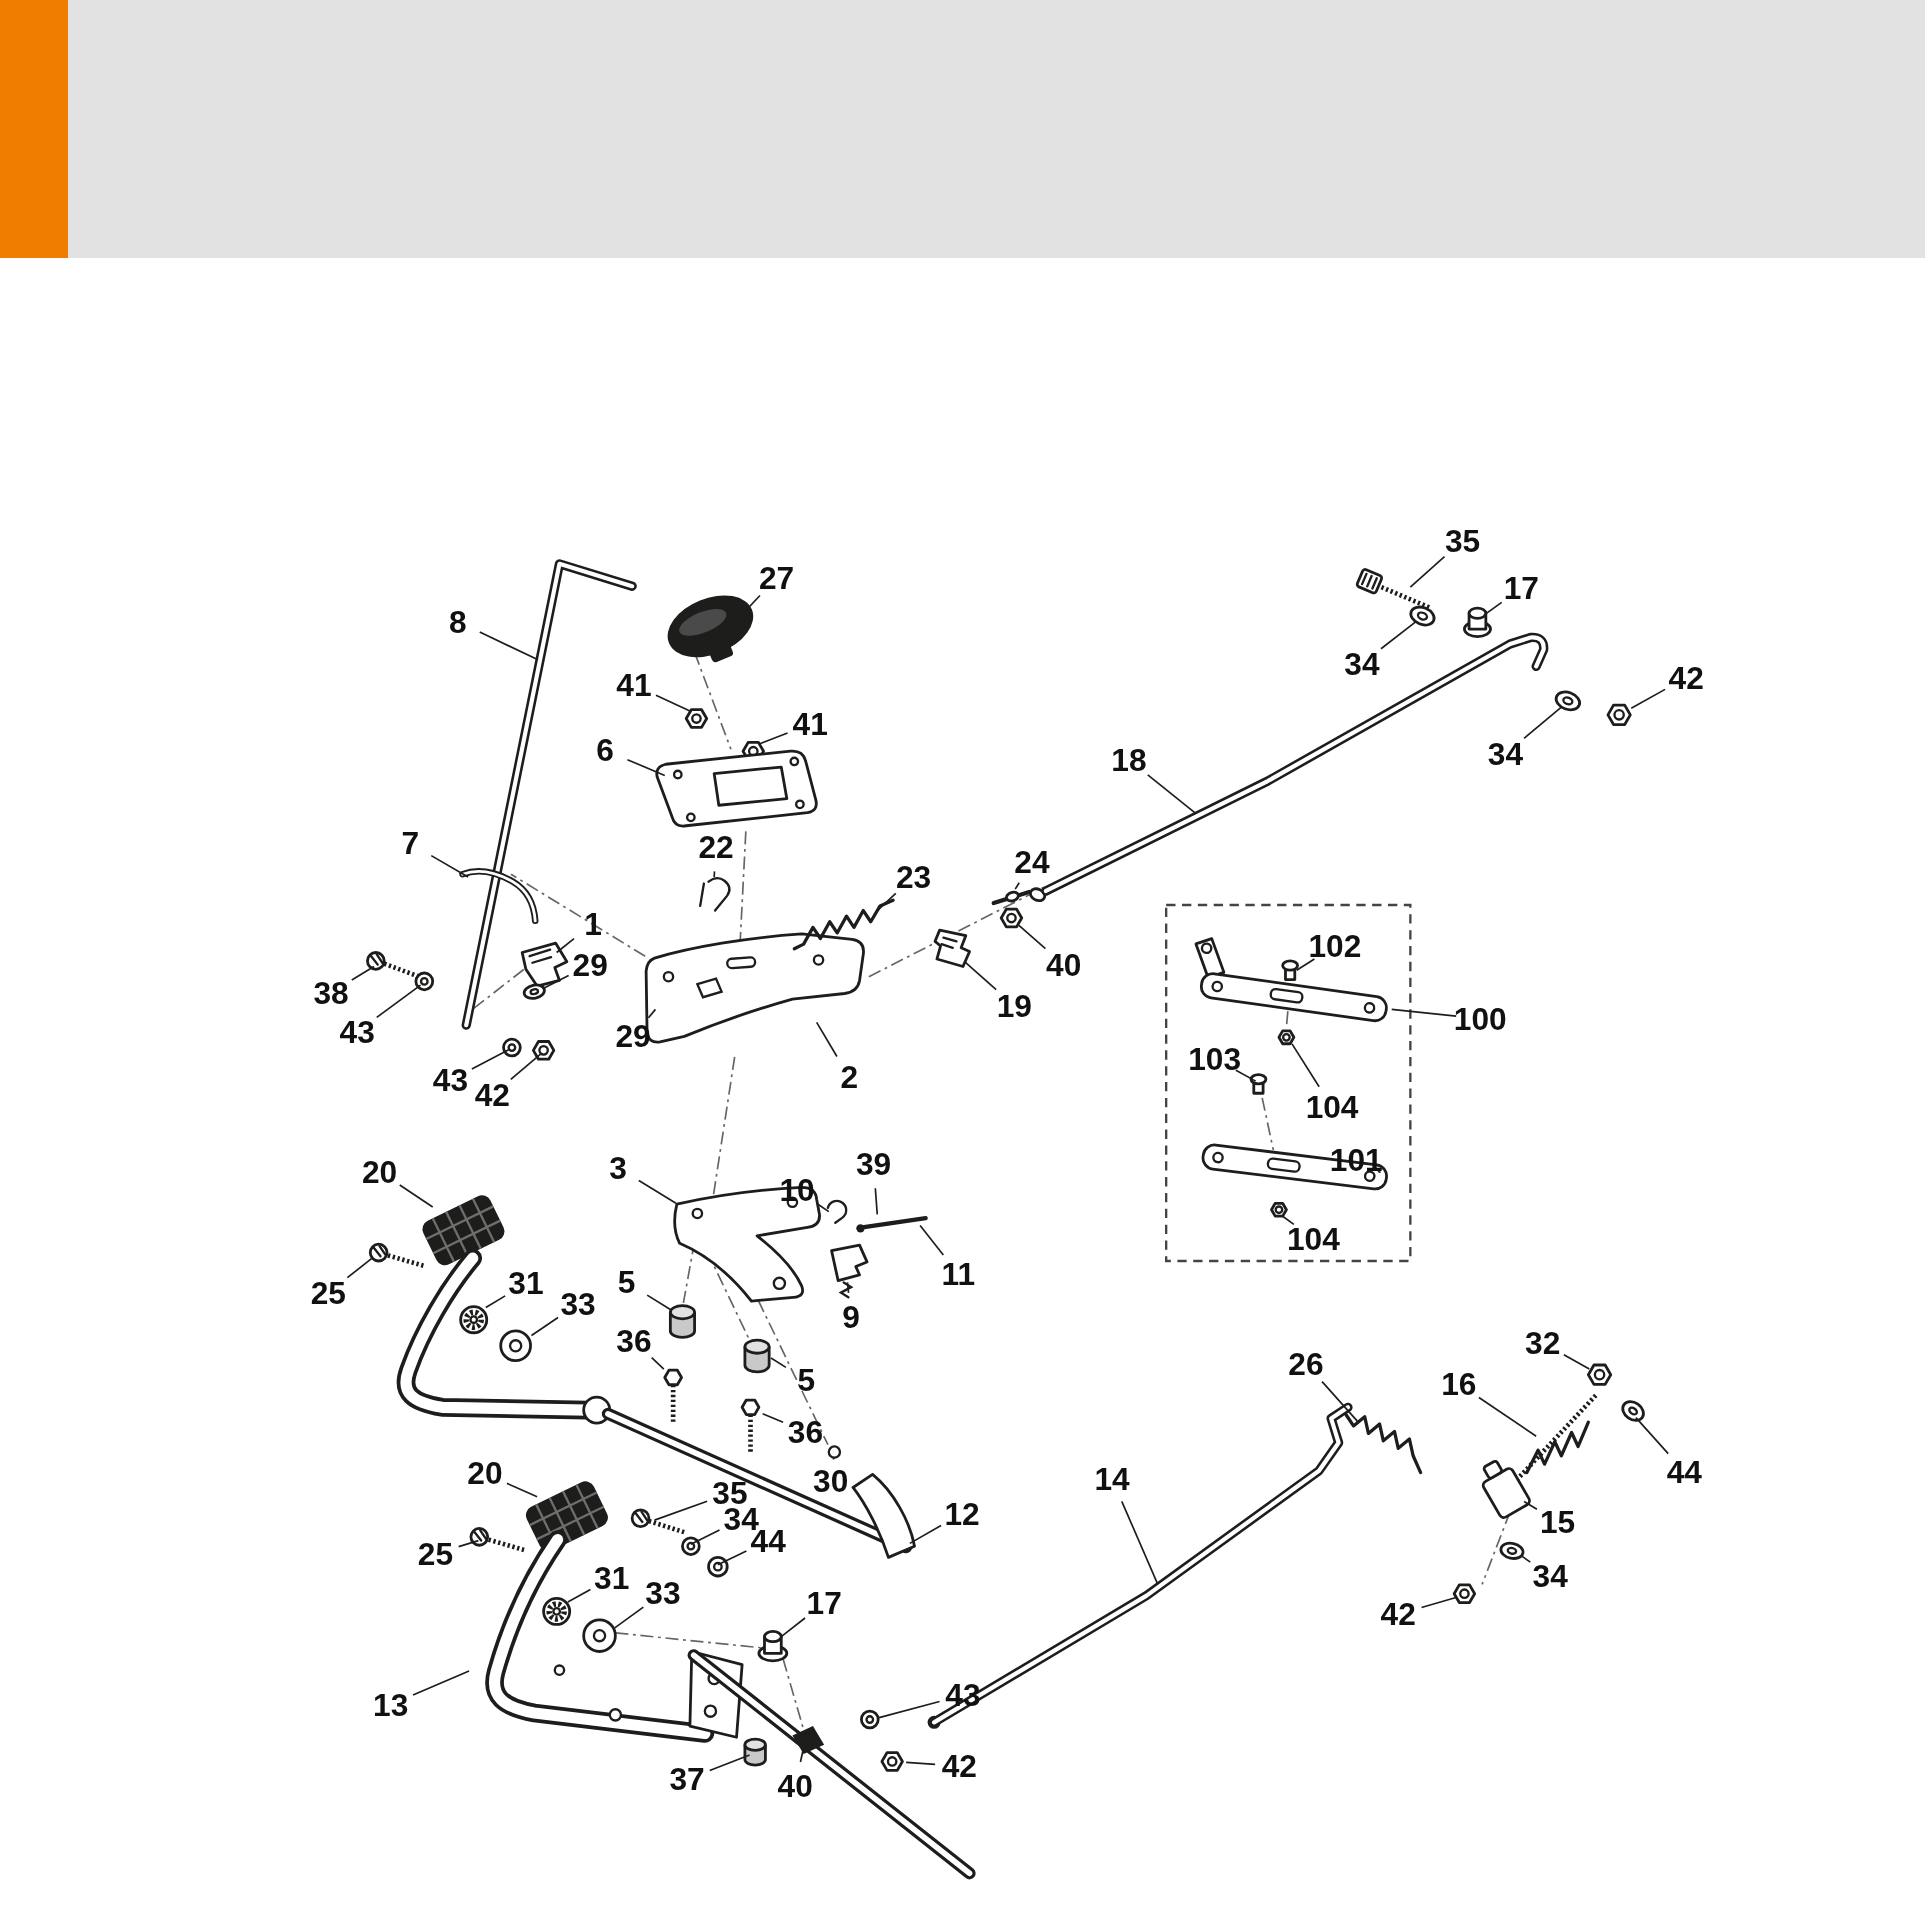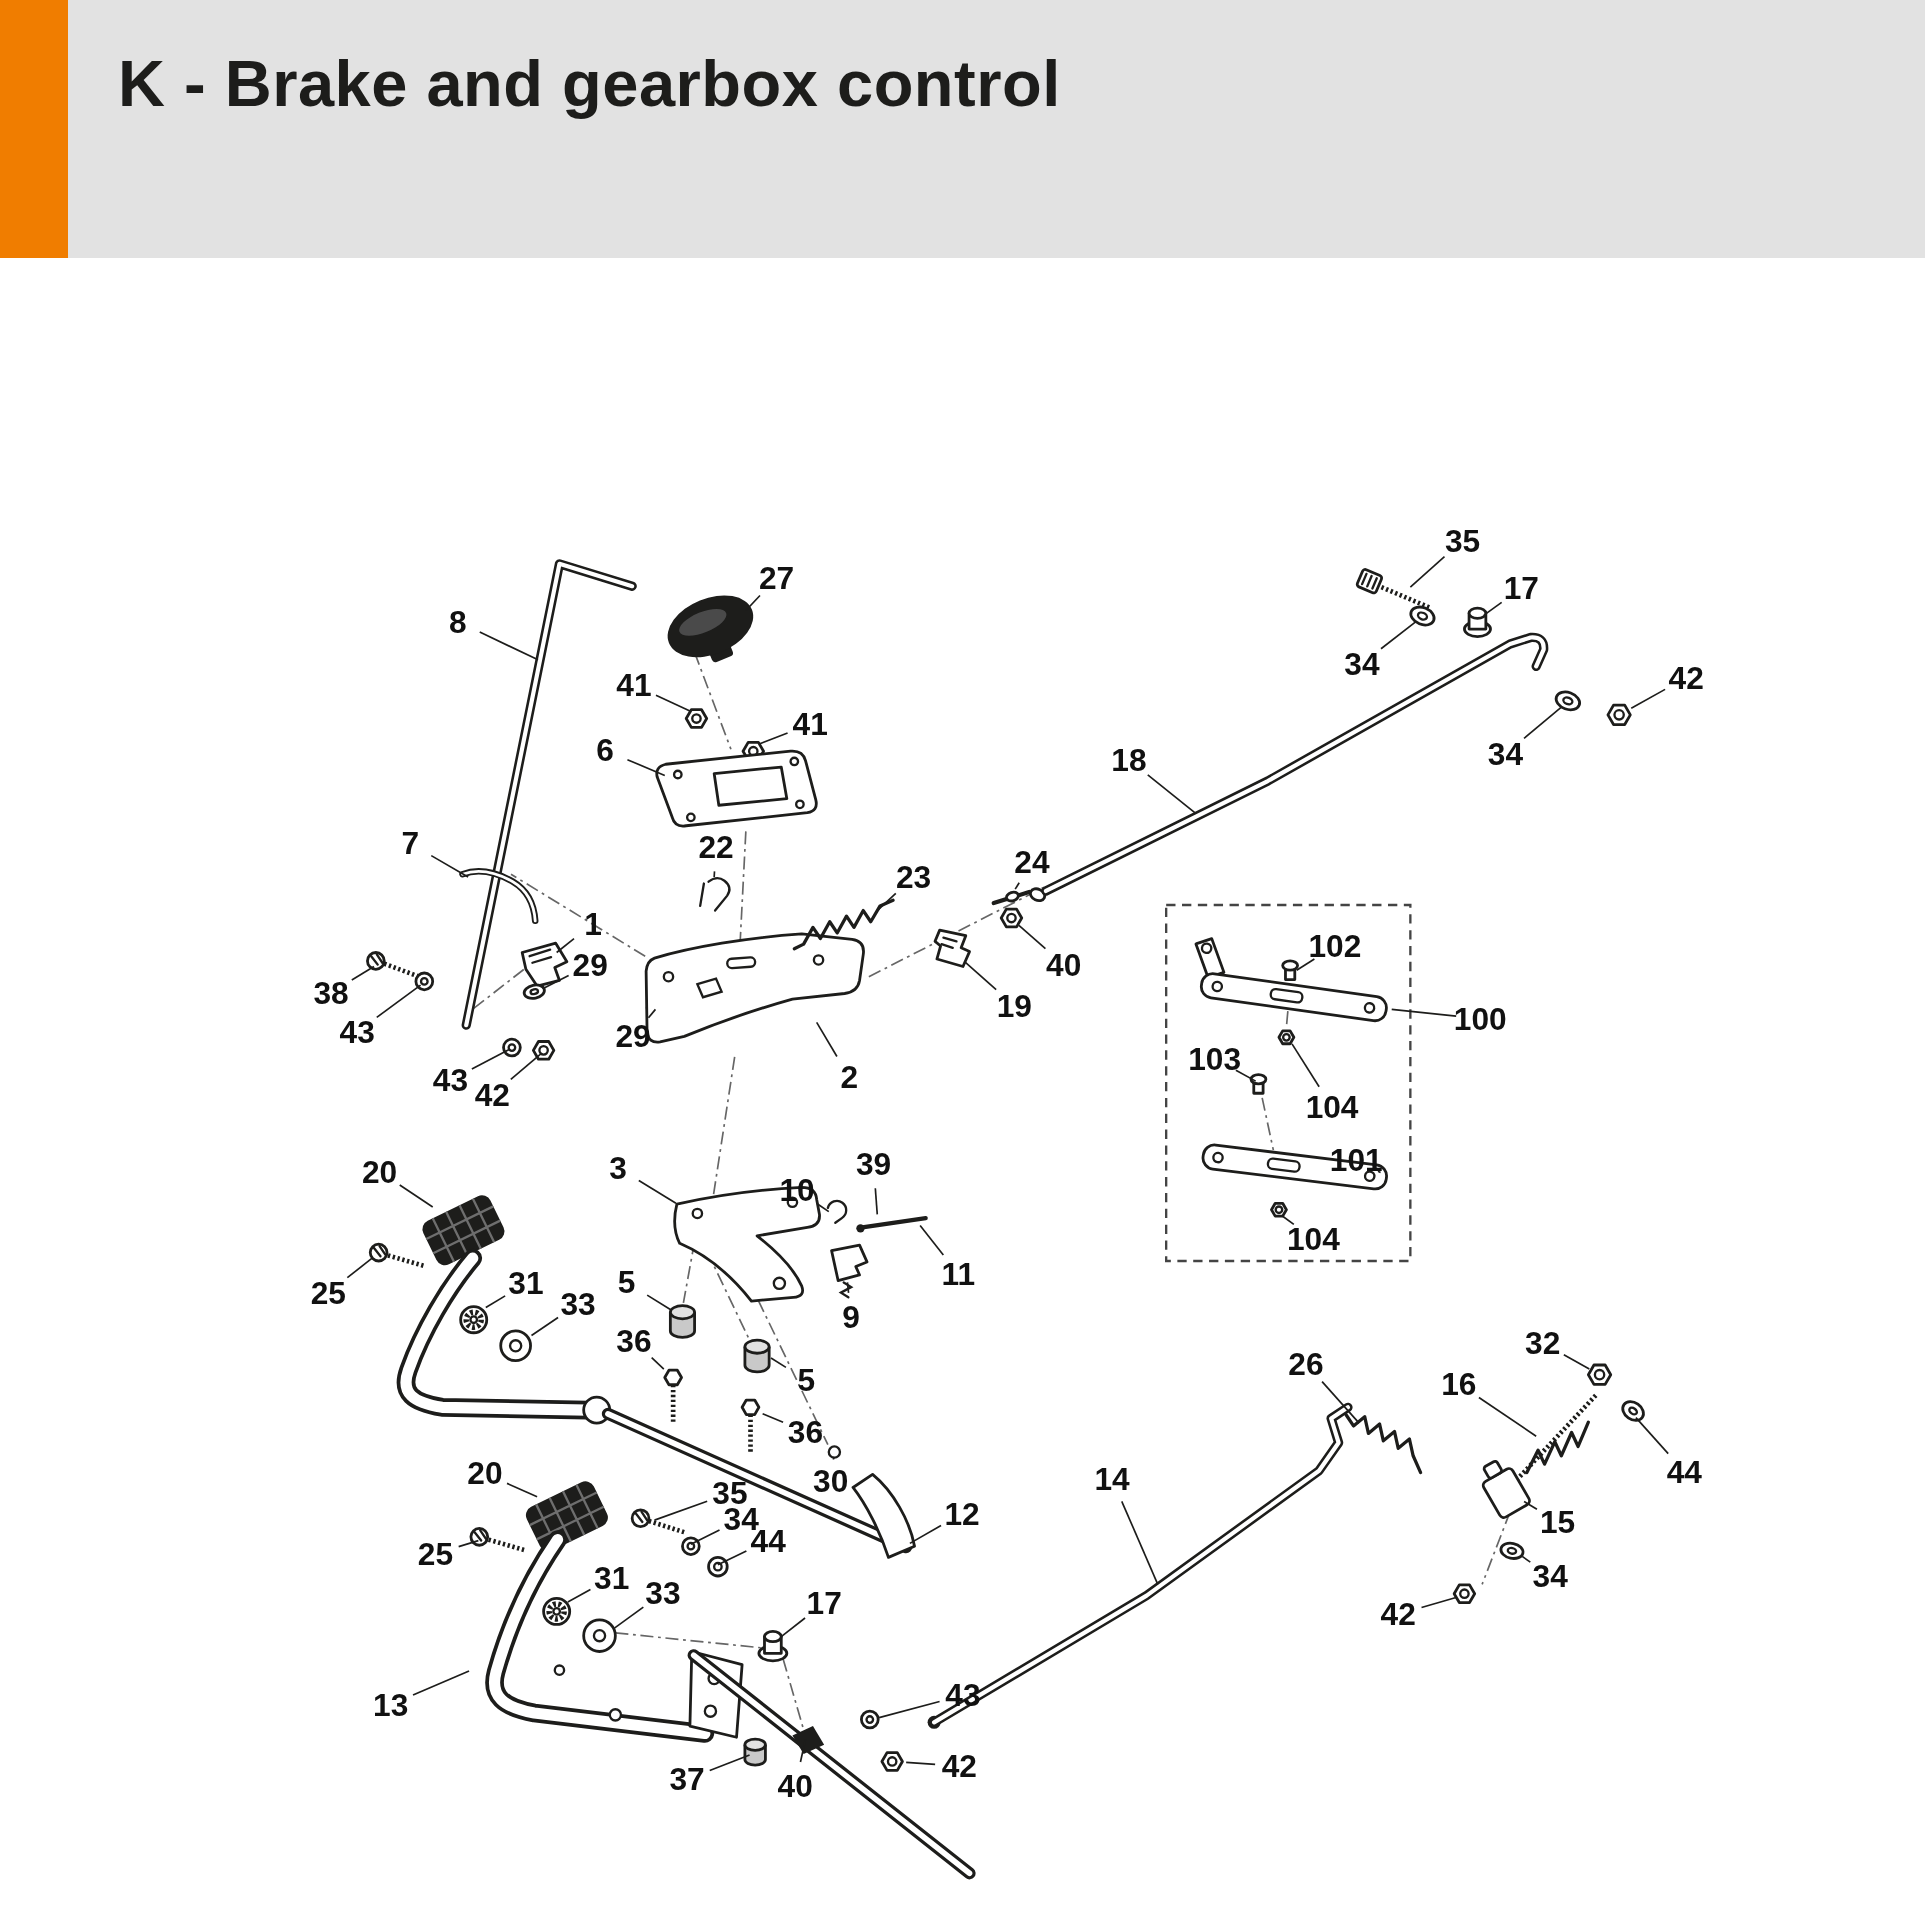--- a/index.html
+++ b/index.html
@@ -31,21 +31,20 @@
   .armO{fill:none;stroke:#1d1d1b;stroke-width:20;stroke-linecap:round;stroke-linejoin:round}
   .armI{fill:none;stroke:#fff;stroke-width:12;stroke-linecap:round;stroke-linejoin:round}
   .teeth{fill:none;stroke:#1d1d1b;stroke-width:6;stroke-dasharray:3 2.6}
   .grid{stroke:#6e6e6e;stroke-width:2.5;fill:none}
 </style>
 </head>
 <body>
 
 <header>
   <div class="accent"></div>
-  <h1>K - Brake and gearbox control</h1>
 </header>
 
 <svg class="diagram" viewBox="0 0 2066 2044" xmlns="http://www.w3.org/2000/svg">
 
   <g>
     <path class="dash" d="M745 700 L784 804"></path>
     <path class="dash" d="M800 892 L793 1028"></path>
     <path class="dash" d="M788 1134 L765 1284"></path>
     <path class="dash" d="M745 1332 L733 1398"></path>
     <path class="dash" d="M758 1342 L806 1442"></path>

